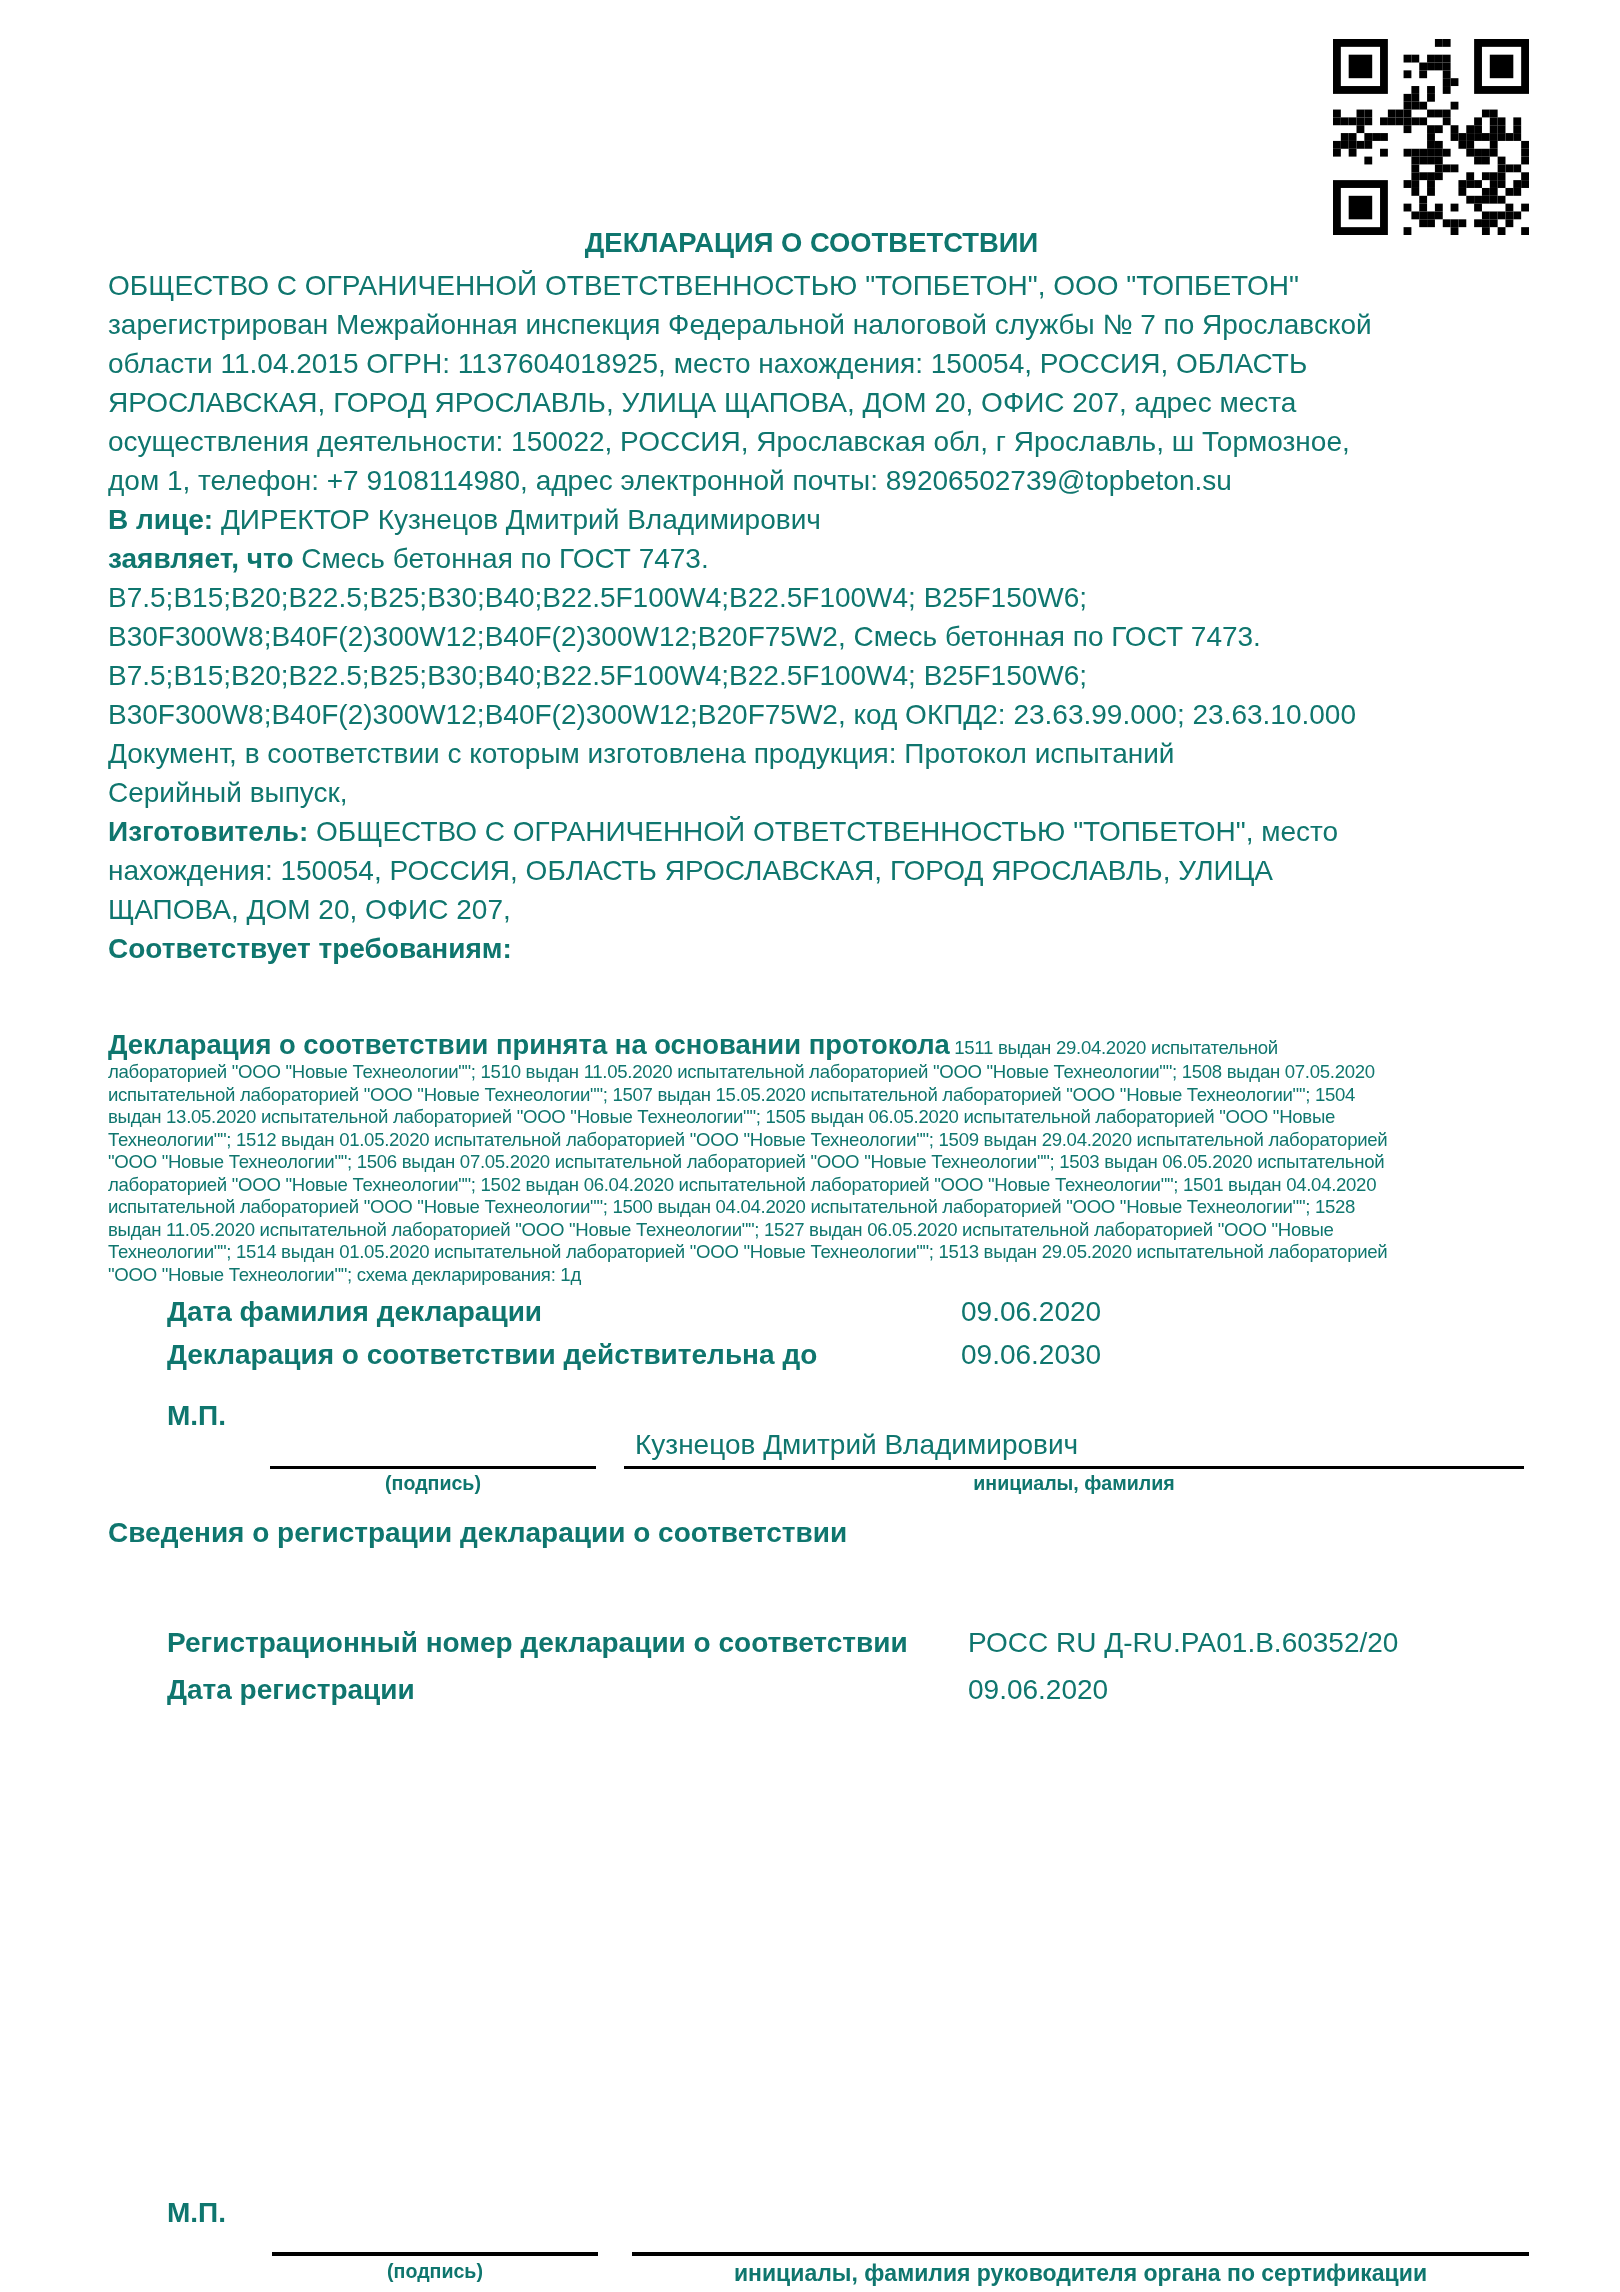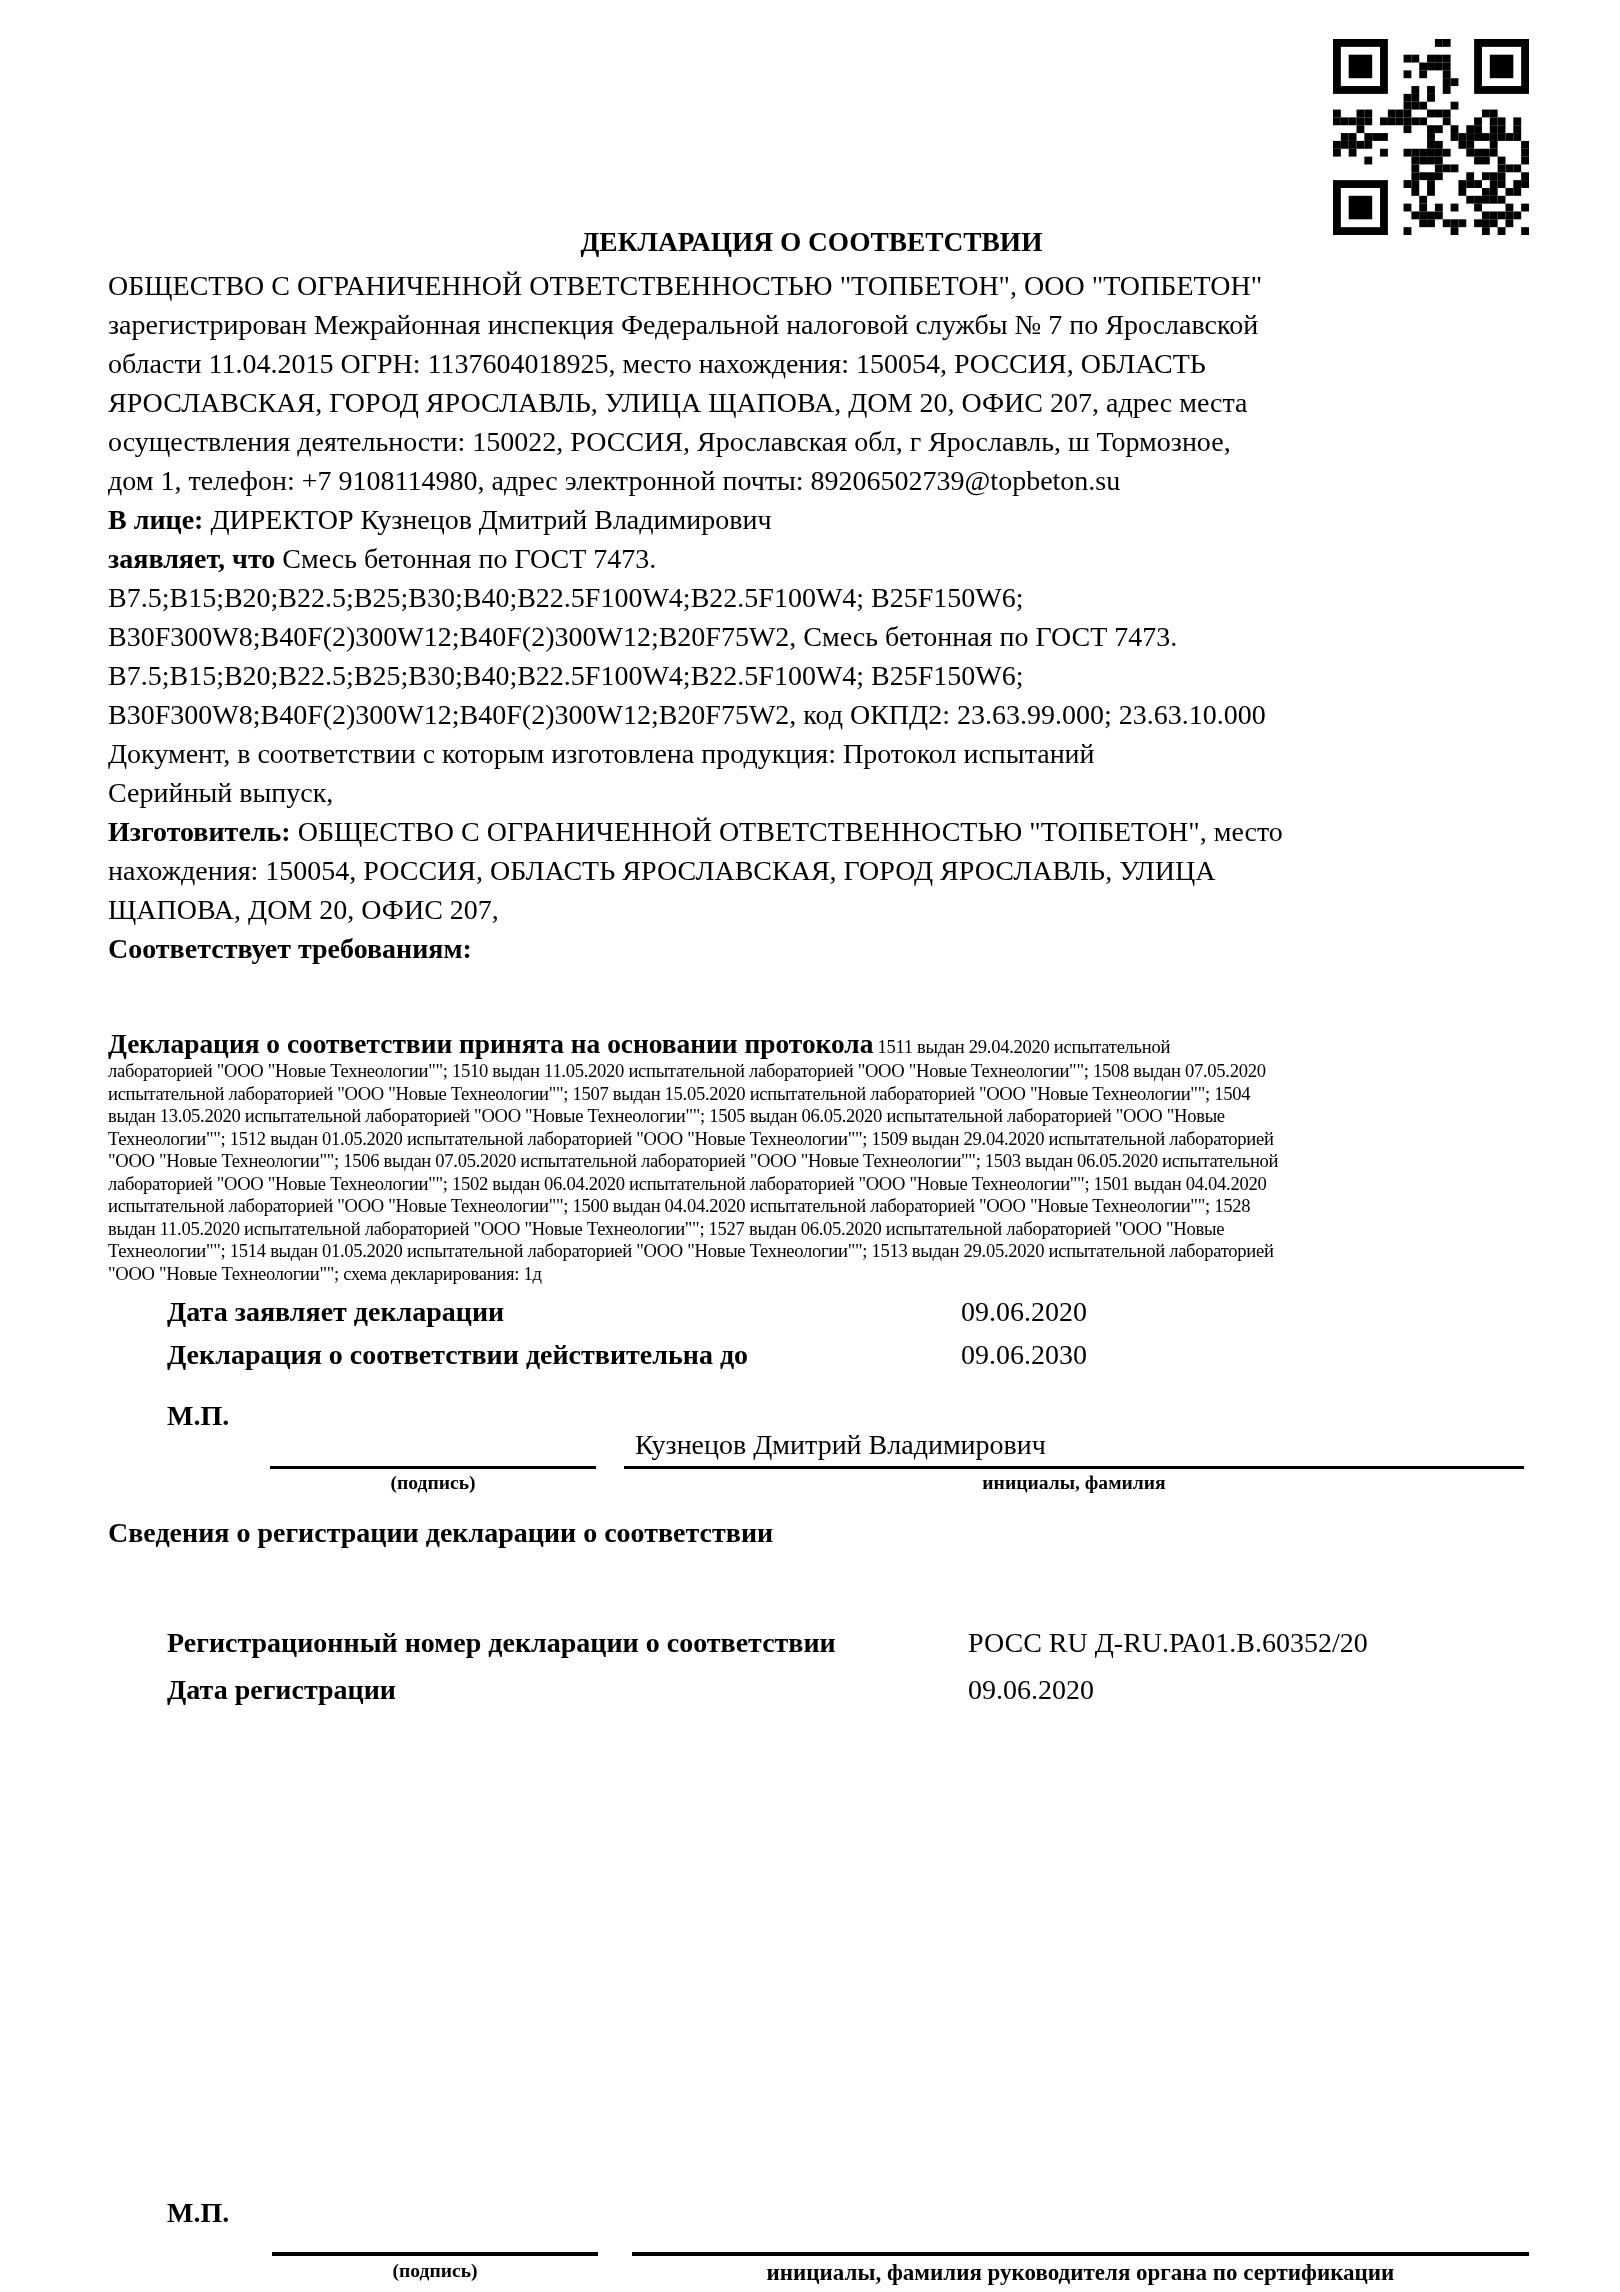--- a/index.html
+++ b/index.html
@@ -1,22 +1,22 @@
 <!DOCTYPE html>
 <html><head>
 <meta charset="utf-8">
 <style>
   * { margin:0; padding:0; box-sizing:border-box; }
   html,body { background:#ffffff; }
   .page {
     position:relative;
     width:1620px; height:2293px;
     background:#ffffff;
-    color:#000000;
-    font-family:Liberation Serif, serif;
+    color:#0f766e;
+    font-family:Liberation Sans, sans-serif;
     overflow:hidden;
   }
   .abs { position:absolute; }
 
   .qr { left:1333px; top:39px; width:196px; height:196px; }
 
   .doc-title {
     left:108px; top:227px; width:1407px;
     text-align:center; font-weight:bold; font-size:27.4px;
   }
@@ -294,21 +294,21 @@
 "ООО "Новые Технеологии""; 1506 выдан 07.05.2020  испытательной лабораторией "ООО "Новые Технеологии""; 1503 выдан 06.05.2020  испытательной
 лабораторией "ООО "Новые Технеологии""; 1502 выдан 06.04.2020  испытательной лабораторией "ООО "Новые Технеологии""; 1501 выдан 04.04.2020
 испытательной лабораторией "ООО "Новые Технеологии""; 1500 выдан 04.04.2020  испытательной лабораторией "ООО "Новые Технеологии""; 1528
 выдан 11.05.2020  испытательной лабораторией "ООО "Новые Технеологии""; 1527 выдан 06.05.2020  испытательной лабораторией "ООО "Новые
 Технеологии""; 1514 выдан 01.05.2020  испытательной лабораторией "ООО "Новые Технеологии""; 1513 выдан 29.05.2020  испытательной лабораторией
 "ООО "Новые Технеологии""; схема декларирования: 1д</span></p>
   </div>
 
   <div class="abs datestable">
     <div class="trow">
-      <span class="lbl">Дата заявляет декларации</span>
+      <span class="lbl">Дата фамилия декларации</span>
       <span class="val">09.06.2020</span>
     </div>
     <div class="trow">
       <span class="lbl">Декларация о соответствии действительна до</span>
       <span class="val">09.06.2030</span>
     </div>
   </div>
 
   <div class="abs stamp-mid">М.П.</div>
 

